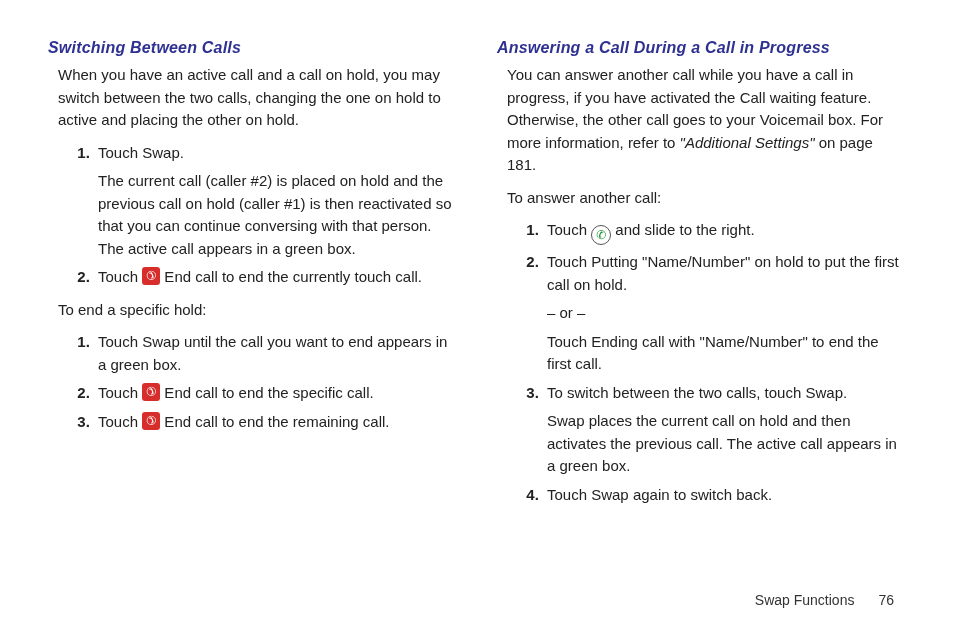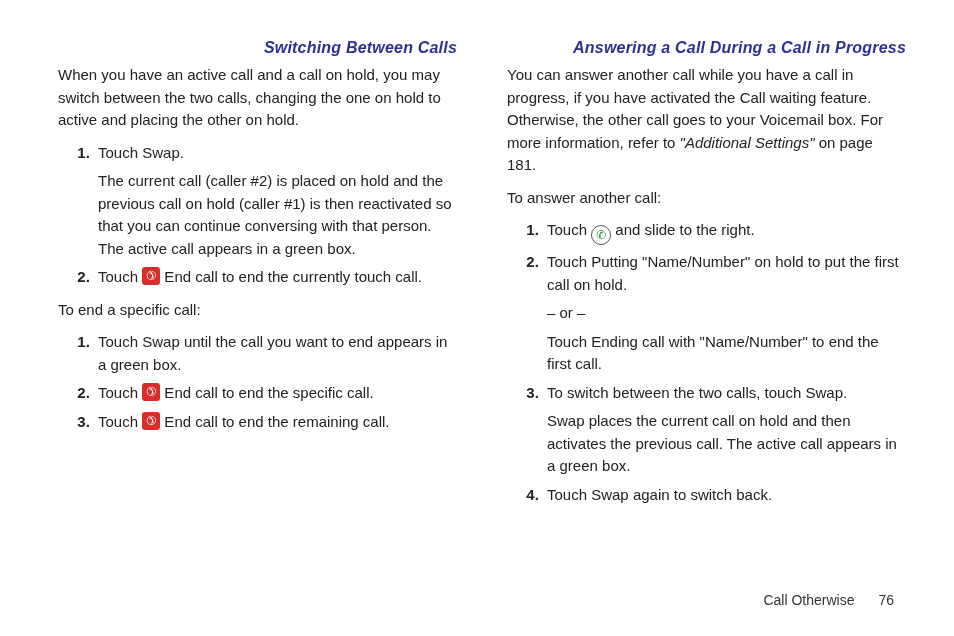--- a/index.html
+++ b/index.html
@@ -32,21 +32,20 @@
     line-height: 1.5;
   }
   .section-heading {
     color: #2e3192;
     font-style: italic;
     font-weight: 700;
     font-size: 16px;
     margin: 0 0 4px 0;
     letter-spacing: 0.2px;
     font-stretch: condensed;
-    text-align: right;
   }
   .intro {
     margin: 0 0 10px 10px;
     font-stretch: condensed;
   }
   ol.steps {
     margin: 0 0 10px 0;
     padding-left: 46px;
   }
   ol.steps > li {
@@ -118,21 +117,21 @@
       <ol class="steps">
         <li>
           <span>Touch </span><b>Swap</b><span>.</span>
           <div class="sub">The current call (caller #2) is placed on hold and the previous call on hold (caller #1) is then reactivated so that you can continue conversing with that person. The active call appears in a green box.</div>
         </li>
         <li>
           <span>Touch </span><span class="icon-endcall"></span><b> End call</b><span> to end the currently touch call.</span>
         </li>
       </ol>
 
-      <p class="intro">To end a specific call:</p>
+      <p class="intro">To end a specific hold:</p>
       <ol class="steps">
         <li>
           <span>Touch </span><b>Swap</b><span> until the call you want to end appears in a green box.</span>
         </li>
         <li>
           <span>Touch </span><span class="icon-endcall"></span><b> End call</b><span> to end the specific call.</span>
         </li>
         <li>
           <span>Touch </span><span class="icon-endcall"></span><b> End call</b><span> to end the remaining call.</span>
         </li>
@@ -161,15 +160,15 @@
           <div class="sub">Swap places the current call on hold and then activates the previous call. The active call appears in a green box.</div>
         </li>
         <li>
           <span>Touch Swap again to switch back.</span>
         </li>
       </ol>
     </div>
   </div>
 
   <div class="footer">
-    <span class="section-name">Call Otherwise</span><span>76</span>
+    <span class="section-name">Swap Functions</span><span>76</span>
   </div>
 </div>
 
 </body></html>

